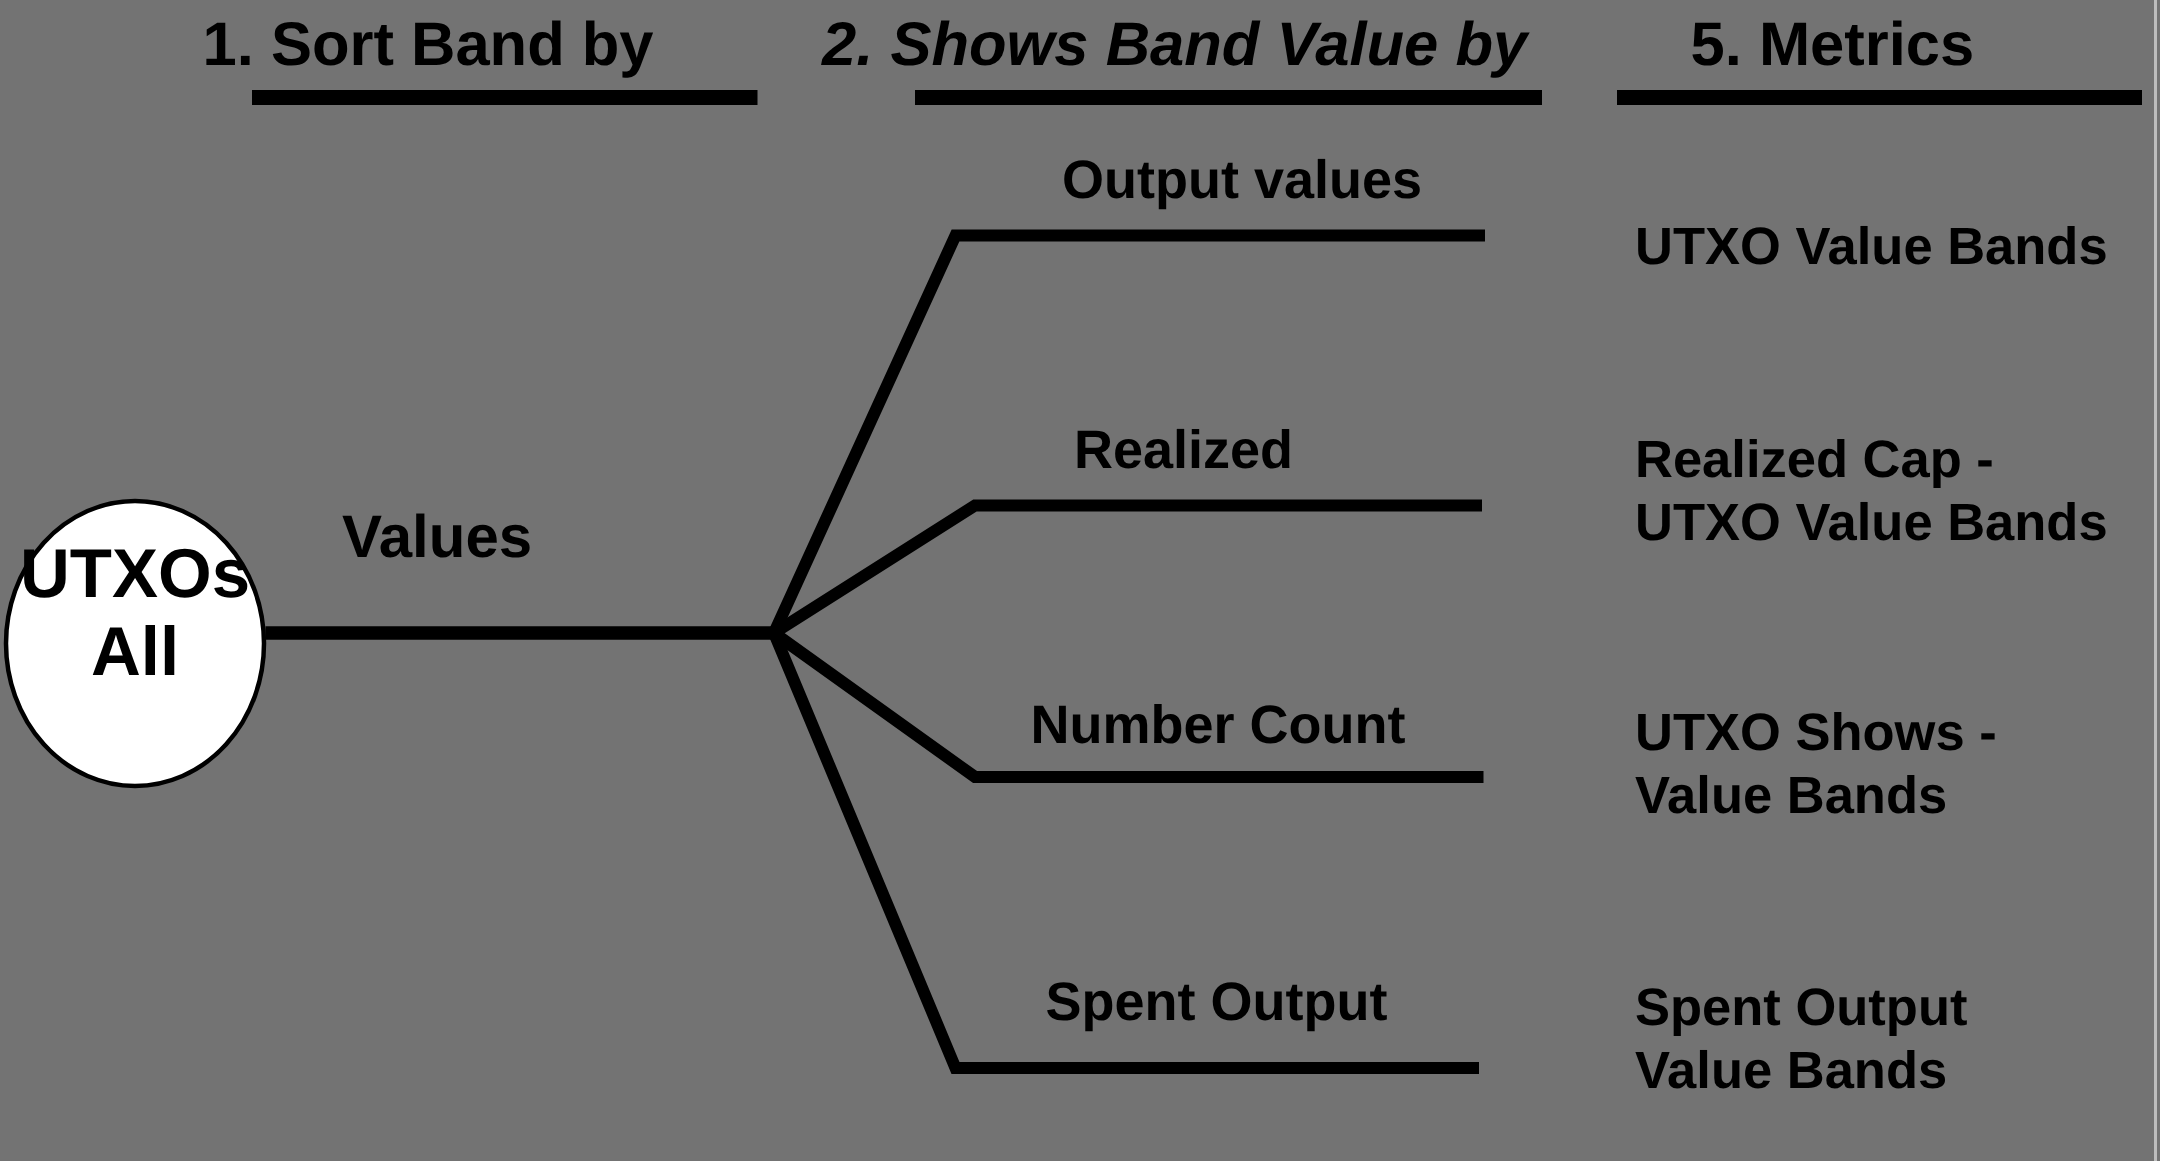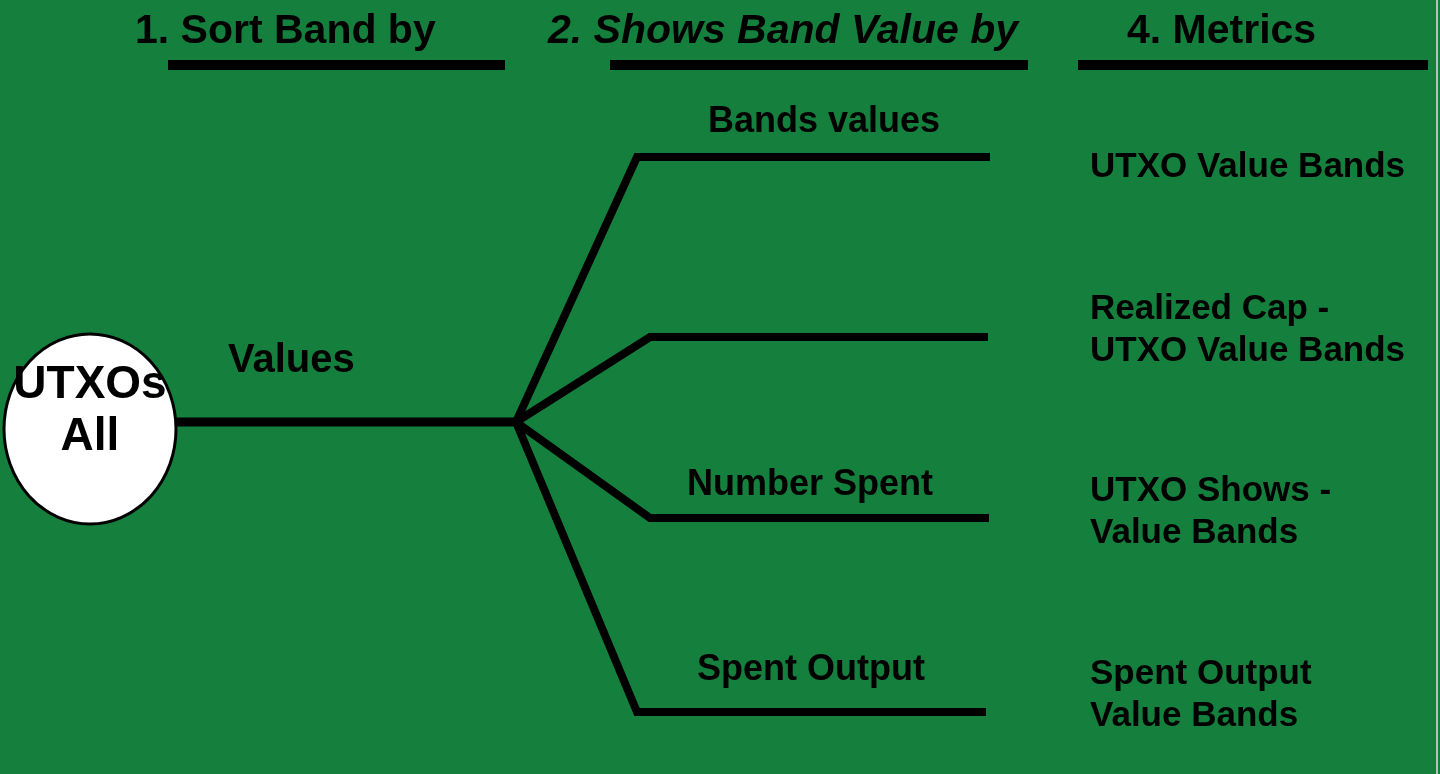--- a/index.html
+++ b/index.html
@@ -5,21 +5,21 @@
   * { margin: 0; padding: 0; box-sizing: border-box; }
   html, body { background: #ffffff; }
   body {
     font-family: "Liberation Sans", "DejaVu Sans", sans-serif;
     color: #000000;
   }
   .canvas {
     position: relative;
     width: 1440px;
     height: 774px;
-    background: #15803d;
+    background: #737373;
     overflow: hidden;
   }
   .svg-layer {
     position: absolute;
     left: 0; top: 0;
     width: 1440px; height: 774px;
   }
   .label {
     position: absolute;
     font-weight: bold;
@@ -82,31 +82,32 @@
 
     <polyline points="516,422 650,518 989,518" fill="none" stroke="#000000" stroke-width="8"></polyline>
 
     <polyline points="516,422 637,712 986,712" fill="none" stroke="#000000" stroke-width="8"></polyline>
 
     <rect x="1436" y="0" width="2" height="774" fill="#bdbdbd"></rect>
   </svg>
 
   <div class="label hdr" style="left:135px;">1. Sort Band by</div>
   <div class="label hdr" style="left:548px;font-style:italic;">2. Shows Band Value by</div>
-  <div class="label hdr" style="left:1127px;">4. Metrics</div>
+  <div class="label hdr" style="left:1127px;">5. Metrics</div>
 
   <div class="root-text">
     <span style="display:block;">UTXOs</span>
     <span style="display:block;">All</span>
   </div>
 
   <div class="label values-label">Values</div>
 
-  <div class="label branch-label" style="left:708px; top:102px;">Bands values</div>
-  <div class="label branch-label" style="left:687px; top:465px;">Number Spent</div>
+  <div class="label branch-label" style="left:708px; top:102px;">Output values</div>
+  <div class="label branch-label" style="left:716px; top:282px;">Realized</div>
+  <div class="label branch-label" style="left:687px; top:465px;">Number Count</div>
   <div class="label branch-label" style="left:697px; top:650px;">Spent Output</div>
 
   <div class="metric" style="top:130px;">
     <span style="display:block;">UTXO Value Bands</span>
   </div>
   <div class="metric" style="top:272px;">
     <span style="display:block;">Realized Cap -</span>
     <span style="display:block;">UTXO Value Bands</span>
   </div>
   <div class="metric" style="top:454px;">

